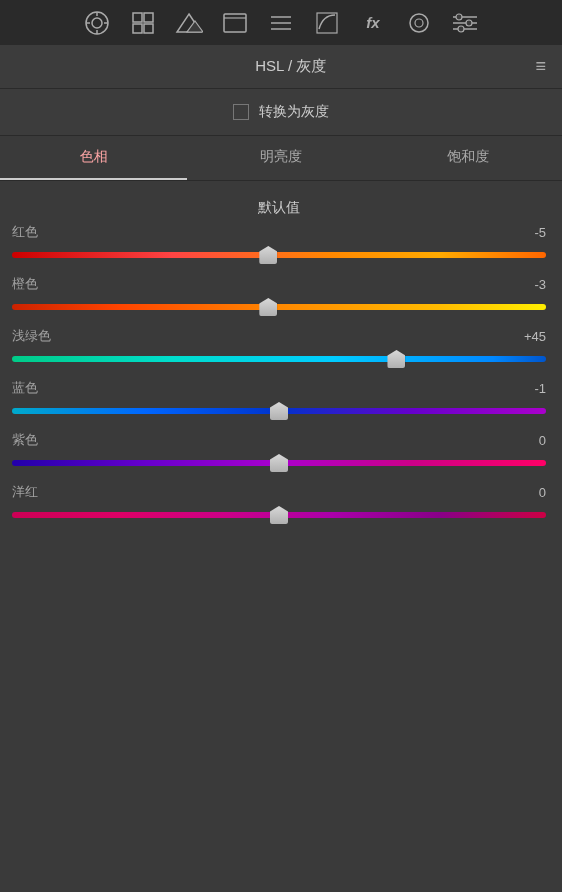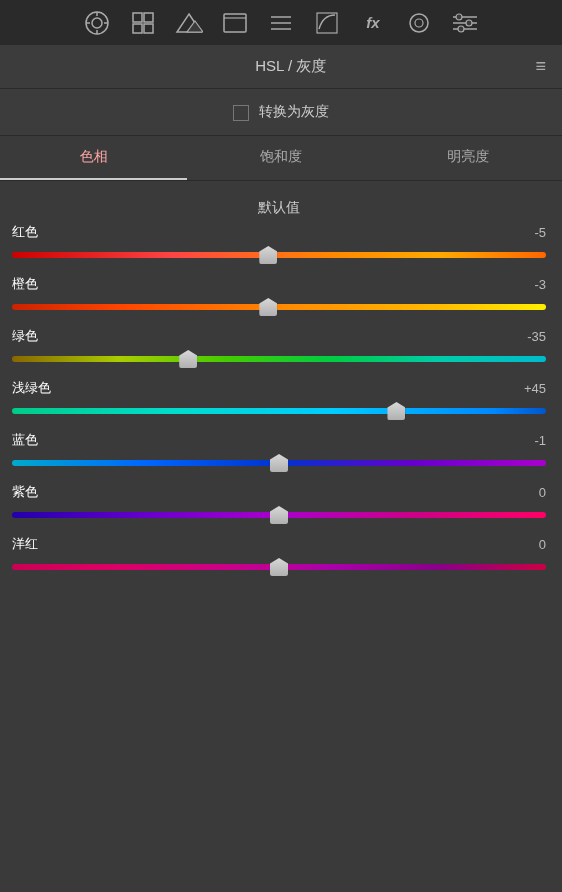--- a/index.html
+++ b/index.html
@@ -53,21 +53,21 @@
       color: #aaa;
       font-size: 18px;
       cursor: pointer;
     }
 
     
     .grayscale-row {
       background: #3c3c3c;
       padding: 14px 16px;
       display: flex;
-      align-items: flex-end;
+      align-items: center;
       justify-content: center;
       gap: 10px;
       border-bottom: 1px solid #2a2a2a;
     }
     .grayscale-checkbox {
       width: 16px;
       height: 16px;
       border: 1px solid #777;
       background: transparent;
       appearance: none;
@@ -118,21 +118,21 @@
       margin-bottom: 10px;
     }
     .slider-header {
       display: flex;
       justify-content: space-between;
       align-items: center;
       margin-bottom: 4px;
     }
     .slider-label {
       font-size: 13px;
-      color: #ffffff;
+      color: #a3a3a3;
     }
     .slider-value {
       font-size: 13px;
       color: #bbb;
       min-width: 36px;
       text-align: right;
     }
     .slider-track-container {
       position: relative;
       height: 20px;
@@ -256,22 +256,22 @@
   <div class="header-menu">≡</div>
 </div>
 
 <div class="grayscale-row">
   <input type="checkbox" class="grayscale-checkbox" style="">
   <span class="grayscale-label">转换为灰度</span>
 </div>
 
 <div class="tabs">
   <div class="tab active">色相</div>
+  <div class="tab">明亮度</div>
   <div class="tab">饱和度</div>
-  <div class="tab">明亮度</div>
 </div>
 
 <div class="content">
   <div class="section-title">默认值</div>
 
   <div id="sliders-container">
       <div class="slider-row">
         <div class="slider-header">
           <span class="slider-label">红色</span>
           <span class="slider-value">-5</span>
@@ -288,31 +288,20 @@
           <span class="slider-value">-3</span>
         </div>
         <div class="slider-track-container">
           <div class="slider-track track-orange">
             <div class="slider-thumb" style="left: 48%;"></div>
           </div>
         </div>
       </div>
       <div class="slider-row">
         <div class="slider-header">
-          <span class="slider-label">绿色</span>
-          <span class="slider-value">-35</span>
-        </div>
-        <div class="slider-track-container">
-          <div class="slider-track track-green">
-            <div class="slider-thumb" style="left: 33%;"></div>
-          </div>
-        </div>
-      </div>
-      <div class="slider-row">
-        <div class="slider-header">
           <span class="slider-label">浅绿色</span>
           <span class="slider-value">+45</span>
         </div>
         <div class="slider-track-container">
           <div class="slider-track track-aqua">
             <div class="slider-thumb" style="left: 72%;"></div>
           </div>
         </div>
       </div>
       <div class="slider-row">

